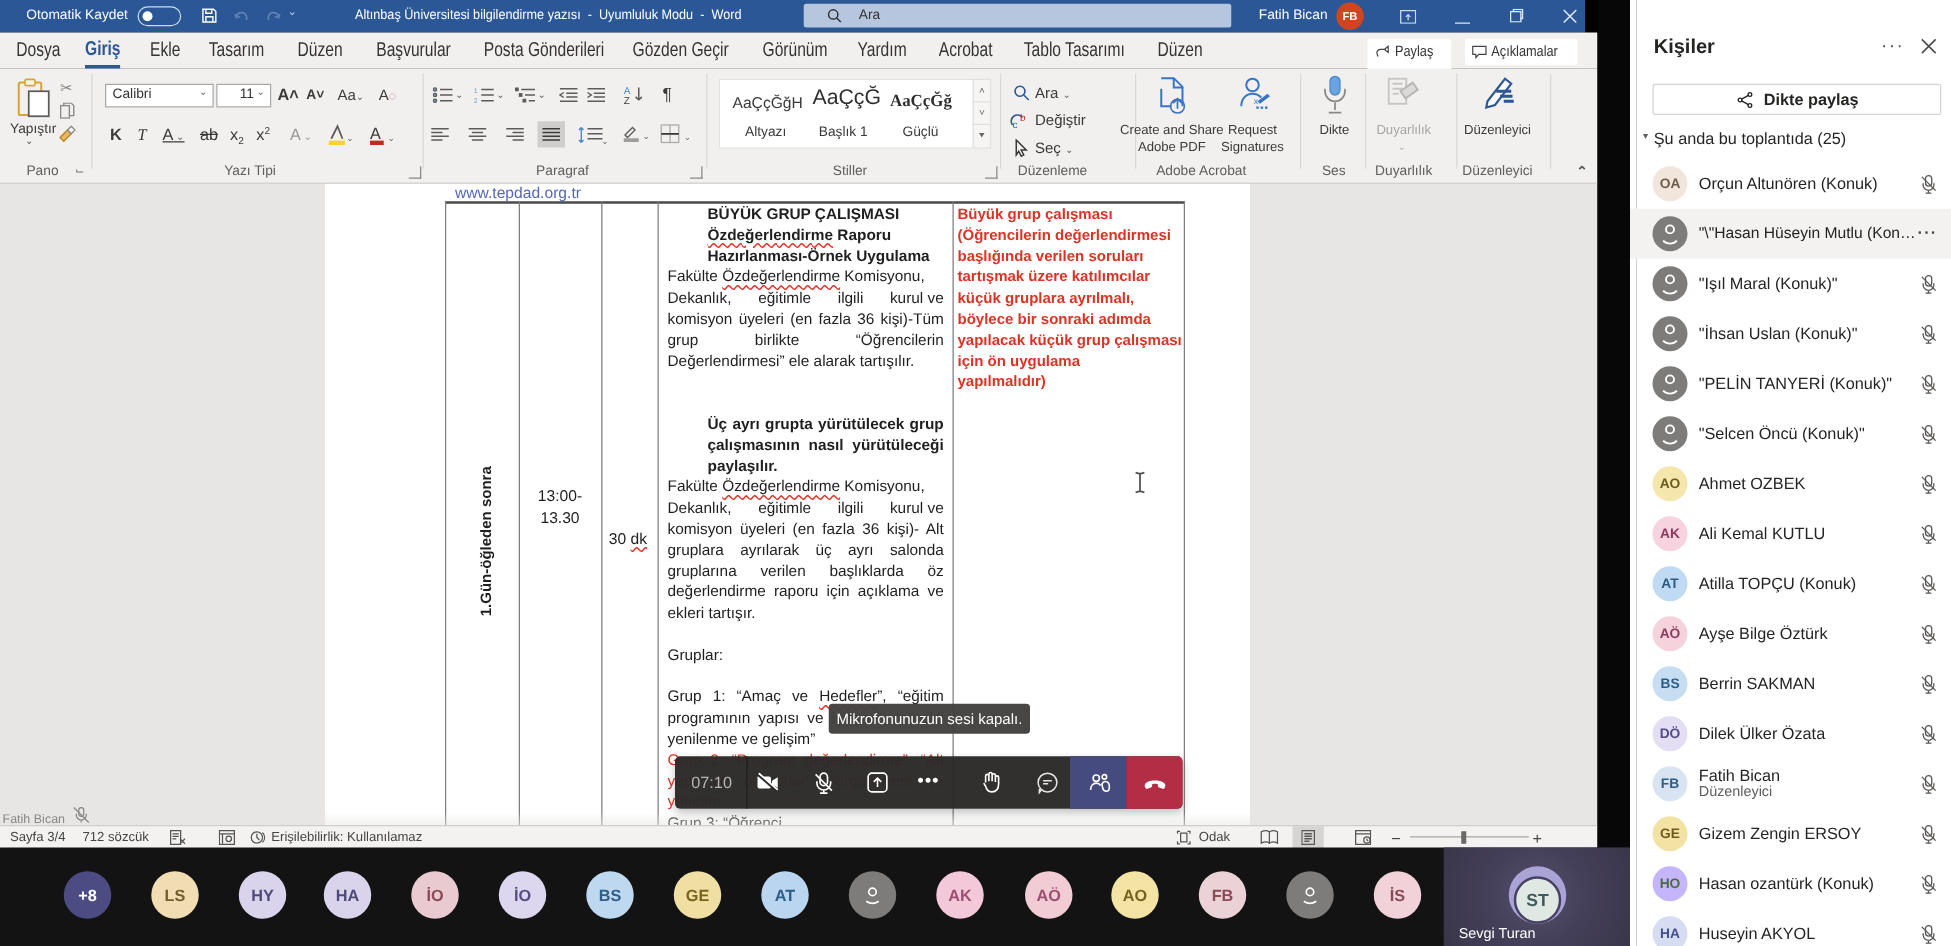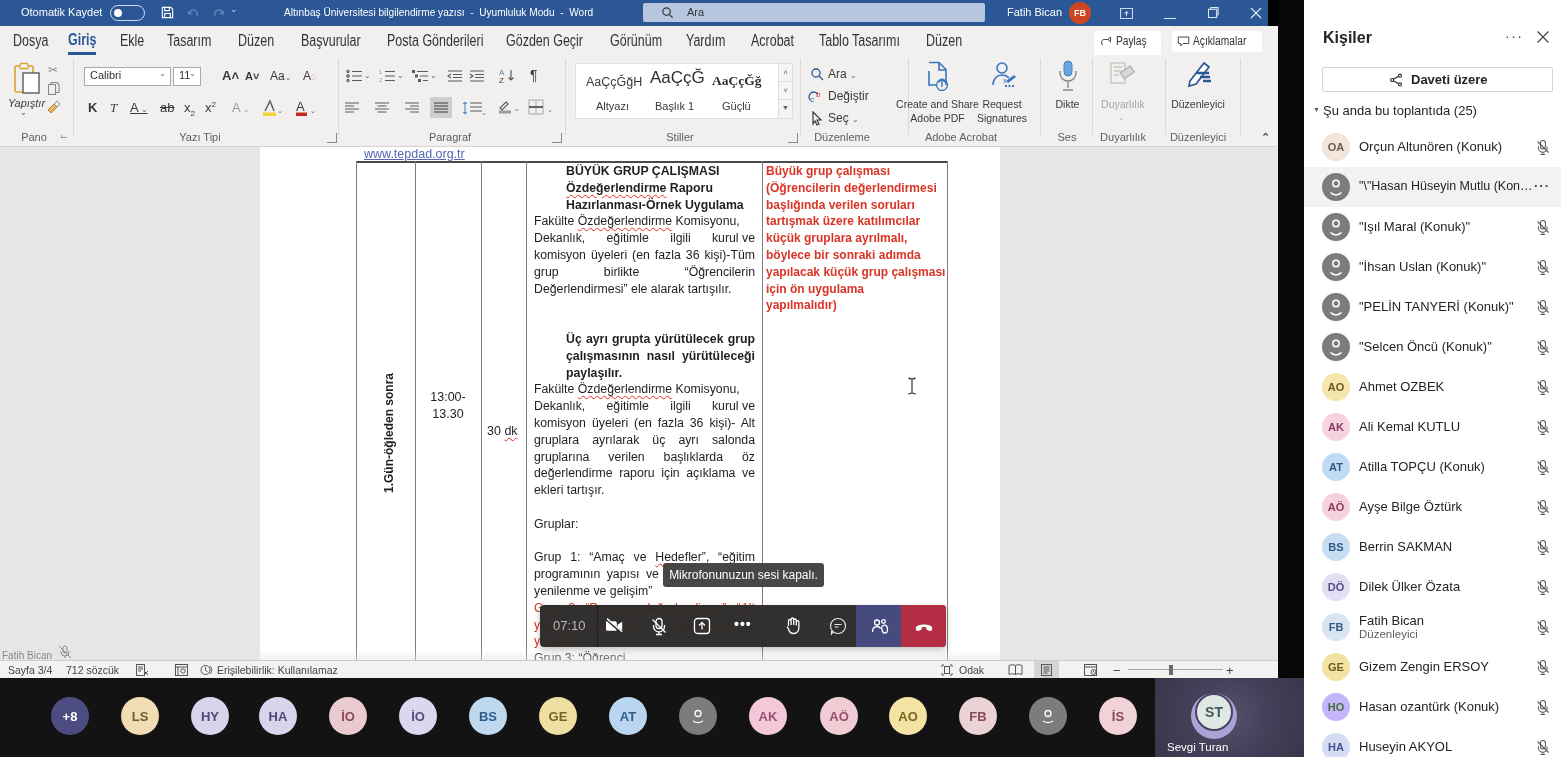--- a/index.html
+++ b/index.html
@@ -140,34 +140,34 @@
     <div class="a lnch" style="left:327px;"></div>
     <div class="a lnch" style="left:552px;"></div>
     <div class="a lnch" style="left:788px;"></div>
     <div class="a" style="left:1261px;top:76px;color:#555;font-size:11px;font-weight:bold;">⌃</div>
 
     <svg class="a" style="left:12px;top:7px;" width="30" height="34" viewBox="0 0 30 34">
       <rect x="3" y="4" width="18" height="26" rx="1.5" fill="none" stroke="#d8a33a" stroke-width="1.6"></rect>
       <rect x="8" y="1.5" width="8" height="5" rx="1" fill="#f6f4f2" stroke="#d8a33a" stroke-width="1.3"></rect>
       <rect x="11" y="11" width="16" height="20" fill="#fff" stroke="#5c5b5a" stroke-width="1.4"></rect>
     </svg>
-    <div class="a" style="left:8px;top:42px;font-size:11px;color:#3b3a39;font-style:italic;">Yapıştır</div>
+    <div class="a" style="left:8px;top:42px;font-size:11px;color:#3b3a39;">Yapıştır</div>
     <div class="a" style="left:20px;top:53px;font-size:8px;color:#555;">⌄</div>
     <div class="a" style="left:48px;top:8px;color:#8a8886;font-size:12px;">✂</div>
     <svg class="a" style="left:48px;top:27px;" width="12" height="13" viewBox="0 0 12 13" fill="none" stroke="#8a8886" stroke-width="1.1">
       <rect x="0.5" y="2.5" width="7" height="10"></rect>
         <path d="M3 2.5V.5h6l2 2v8h-3"></path>
       </svg>
     <svg class="a" style="left:46px;top:44px;" width="16" height="16" viewBox="0 0 16 16">
       <path d="M2 11l6-6 3 3-6 6z" fill="#e8b765" stroke="#b88423" stroke-width="1"></path>
       <path d="M8 5l3-3 3 3-3 3z" fill="#f6f4f2" stroke="#8a8886" stroke-width="1"></path>
       </svg>
 
     <div class="a fbox" style="left:84px;top:12px;width:87px;">Calibri<span style="position:absolute;right:4px;color:#666;font-size:8px;">⌄</span></div>
-    <div class="a fbox" style="left:173px;top:12px;width:28px;">11<span style="position:absolute;right:4px;color:#666;font-size:8px;">⌄</span></div>
+    <div class="a fbox" style="left:173px;top:12px;width:44px;text-align:center;">11<span style="position:absolute;right:4px;color:#666;font-size:8px;">⌄</span></div>
     <div class="a" style="left:222px;top:13px;font-size:13px;color:#3b3a39;font-weight:bold;">A˄</div>
     <div class="a" style="left:245px;top:15px;font-size:11px;color:#3b3a39;font-weight:bold;">A˅</div>
     <div class="a" style="left:270px;top:14px;font-size:12px;color:#3b3a39;">Aa<span style="font-size:8px;color:#666;">⌄</span></div>
     <div class="a" style="left:303px;top:14px;font-size:12px;color:#3b3a39;">A<span style="color:#c75fa8;font-size:10px;">◌</span></div>
     <div class="a r2" style="left:88px;font-weight:bold;">K</div>
     <div class="a r2" style="left:110px;font-style:italic;font-family:'Liberation Serif',serif;">T</div>
     <div class="a r2" style="left:130px;text-decoration:underline;">A<span style="font-size:8px;color:#666;text-decoration:none;"> ⌄</span></div>
     <div class="a r2" style="left:160px;text-decoration:line-through;">ab</div>
     <div class="a r2" style="left:184px;">x<sub style="font-size:8px;">2</sub></div>
     <div class="a r2" style="left:205px;">x<sup style="font-size:8px;">2</sup></div>
@@ -309,21 +309,21 @@
 
     <svg class="a" style="left:1184px;top:4px;" width="30" height="32" viewBox="0 0 30 32">
       <path d="M6 22L20 4l5 4L12 25l-7 2z" fill="#fff" stroke="#2b5797" stroke-width="1.7"></path>
       <path d="M13 14h12M16 18h10M19 22h8" stroke="#2b5797" stroke-width="2.4"></path>
       </svg>
     <div class="a cap" style="left:1166px;top:42px;width:64px;">Düzenleyici</div>
   </div>
   <div class="a" id="docarea">
     <div class="a" id="page"></div>
 
-    <div class="a" style="left:364px;top:0px;font-size:12.5px;color:#5667b8;text-decoration:underline;">www.tepdad.org.tr</div>
+    <div class="a" style="left:364px;top:0px;font-size:12.5px;color:#5667b8;">www.tepdad.org.tr</div>
 
     <div class="a" style="left:356px;top:14px;width:592px;height:2px;background:#4a4a4a;"></div>
     <div class="a tbv" style="left:356px;"></div>
     <div class="a tbv" style="left:415px;"></div>
     <div class="a tbv" style="left:481px;"></div>
     <div class="a tbv" style="left:526px;"></div>
     <div class="a tbv" style="left:762px;"></div>
     <div class="a tbv" style="left:947px;"></div>
 
     <div class="a" style="left:382px;top:339px;width:14px;">
@@ -520,21 +520,21 @@
     <div class="a ab" style="left:959px;background:#ead2d6;color:#8c4a57;">FB</div>
     <div class="a ab" style="left:1029px;background:#7e7c7a;">
         <svg width="20" height="20" viewBox="0 0 20 20" fill="none" stroke="#fff" stroke-width="1.3">
           <circle cx="10" cy="7.5" r="3"></circle>
           <path d="M5 15a9 9 0 0 0 10 0"></path>
         </svg>
       </div>
     <div class="a ab" style="left:1099px;background:#f0d2d8;color:#8c4a57;">İS</div>
 
     <div class="a" style="left:1155px;top:0;width:149px;height:79px;background:radial-gradient(circle at 50% 48%, #56506a 0%, #45405a 45%, #393549 100%);">
-      <div class="a" style="left:36px;top:15px;width:46px;height:46px;border-radius:50%;background:#aaa4d6;display:flex;align-items:flex-start;justify-content:center;">
+      <div class="a" style="left:52px;top:15px;width:46px;height:46px;border-radius:50%;background:#aaa4d6;display:flex;align-items:flex-end;justify-content:center;">
         <div style="width:34px;height:34px;border:2px solid #474263;border-radius:50%;background:#dfe8e2;display:flex;align-items:center;justify-content:center;font-weight:bold;font-size:14px;color:#3f5a5e;">ST</div>
         </div>
       <div class="a" style="left:12px;top:63px;color:#fff;font-size:11.5px;">Sevgi Turan</div>
     </div>
   </div>
   <div class="a" id="panel">
     <svg style="position:absolute;width:0;height:0;">
         <defs>
       <g id="micoff" fill="none" stroke="#5a5856" stroke-width="1.05">
         <rect x="5.4" y="1.5" width="5" height="8.4" rx="2.5"></rect>
@@ -552,21 +552,21 @@
     <svg class="a" style="left:227px;top:30px;" width="14" height="14" viewBox="0 0 14 14" fill="none" stroke="#484644" stroke-width="1.2">
         <path d="M1.5 1.5l11 11M12.5 1.5l-11 11"></path>
       </svg>
     <div class="a" style="left:13px;top:67px;width:229px;height:23px;border:1px solid #d6d4d2;border-radius:2px;background:#fff;">
       <svg class="a" style="left:66px;top:5px;" width="14" height="14" viewBox="0 0 16 16" fill="none" stroke="#252423" stroke-width="1.2">
         <circle cx="12.5" cy="3" r="1.7"></circle>
           <circle cx="3.5" cy="8" r="1.7"></circle>
           <circle cx="12.5" cy="13" r="1.7"></circle>
         <path d="M5 7.2l6-3.4M5 8.8l6 3.4"></path>
         </svg>
-      <div class="a" style="left:88px;top:4px;font-size:13px;font-weight:bold;color:#252423;">Daveti üzere</div>
+      <div class="a" style="left:88px;top:4px;font-size:13px;font-weight:bold;color:#252423;">Dikte paylaş</div>
     </div>
     <div class="a" style="left:4px;top:106px;font-size:7px;color:#605e5c;">▼</div>
     <div class="a" style="left:14px;top:103px;font-size:13px;color:#252423;">Şu anda bu toplantıda (25)</div>
     <div class="a" style="left:-5px;top:167px;width:257px;height:40px;background:#f3f2f1;"></div>
     <div class="a pav" style="left:13px;top:133px;background:#f2e5dc;color:#6b5d4f;">OA</div>
       <div class="a pnm" style="left:50px;top:139px;">Orçun Altunören (Konuk)</div>
       <svg class="a" style="left:226px;top:139px;" width="16" height="17" viewBox="0 0 16 17">
         <use href="#micoff"></use>
       </svg>
     <div class="a pav" style="left:13px;top:173px;background:#7e7c7a;">

